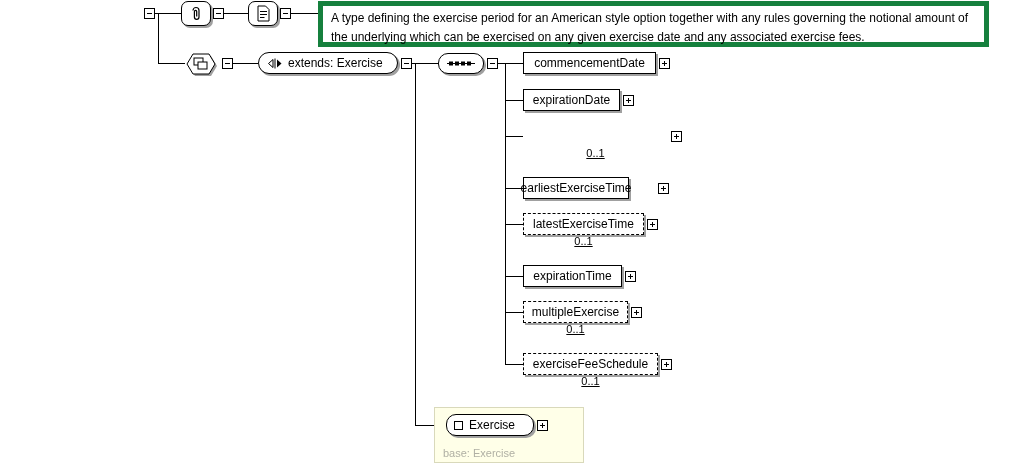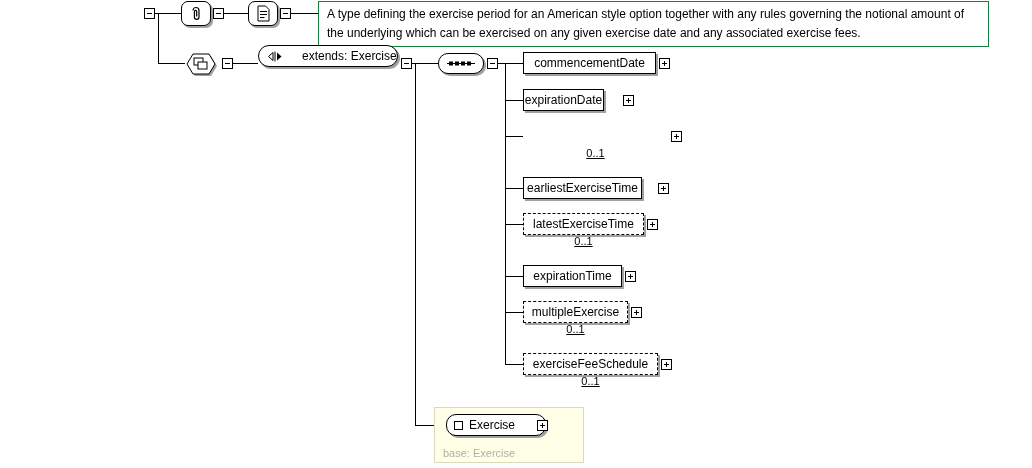--- a/index.html
+++ b/index.html
@@ -23,31 +23,31 @@
   .iconbox{
     position:absolute;box-sizing:border-box;width:30px;height:25px;background:#fff;
     border:1px solid #000;border-radius:7px;box-shadow:2px 2px 0 #a0a0a0;
     display:flex;align-items:center;justify-content:center;
   }
   .toggle{position:absolute;box-sizing:border-box;width:11px;height:11px;border:1px solid #000;background:#fff;}
   .toggle::before{content:"";position:absolute;left:2px;top:4px;width:5px;height:1px;background:#000;}
   .toggle.plus::after{content:"";position:absolute;left:4px;top:2px;width:1px;height:5px;background:#000;}
   .docbox{
     position:absolute;box-sizing:border-box;left:318px;top:1px;width:671px;height:46px;
-    background:#fff;border:1px solid #15803d;padding:3px 8px;
+    background:#fff;border:5px solid #15803d;padding:3px 8px;
     font-size:12px;line-height:19px;
   }
   .seqbox{
     position:absolute;box-sizing:border-box;left:438px;top:53px;width:46px;height:21px;
     background:#fff;border:1px solid #000;border-radius:10px;box-shadow:2px 2px 0 #a0a0a0;
     display:flex;align-items:center;justify-content:center;
   }
   .extends-box{
-    position:absolute;left:258px;top:45px;width:140px;
-    border-radius:11px;gap:19px;padding:0 8px;justify-content:flex-start;
+    position:absolute;left:258px;top:52px;width:140px;
+    border-radius:11px;gap:5px;padding:0 8px;justify-content:flex-start;
   }
   .basepanel{
     position:absolute;box-sizing:border-box;left:434px;top:407px;width:150px;height:56px;
     background:#ffffe8;border:1px solid #d9d9bb;
   }
   .occ{position:absolute;font-size:11px;text-align:center;color:#000;text-decoration:underline;}
   .base-caption{position:absolute;left:443px;top:447px;font-size:11px;color:#b0b0a4;}
   svg{display:block;}
 </style>
 </head>
@@ -137,29 +137,29 @@
       </svg>
     </span>
   </div>
   <div class="toggle" style="left:487px;top:58px"></div>
 
   <div class="box childbox" style="left:523px;top:52px;width:133px">
     <span>commencementDate</span>
   </div>
   <div class="toggle plus" style="left:659px;top:58px"></div>
 
-  <div class="box childbox" style="left:523px;top:89px;width:81px">
+  <div class="box childbox" style="left:523px;top:89px;width:97px">
     <span>expirationDate</span>
   </div>
   <div class="toggle plus" style="left:623px;top:95px"></div>
 
   <div class="toggle plus" style="left:671px;top:131px"></div>
   <div class="occ" style="left:523px;top:147px;width:145px">0..1</div>
 
-  <div class="box childbox" style="left:523px;top:177px;width:119px">
+  <div class="box childbox" style="left:523px;top:177px;width:106px">
     <span>earliestExerciseTime</span>
   </div>
   <div class="toggle plus" style="left:658px;top:183px"></div>
 
   <div class="box childbox dashed" style="left:523px;top:213px;width:121px">
     <span>latestExerciseTime</span>
   </div>
   <div class="toggle plus" style="left:647px;top:219px"></div>
   <div class="occ" style="left:523px;top:235px;width:121px">0..1</div>
 
@@ -173,19 +173,19 @@
   </div>
   <div class="toggle plus" style="left:631px;top:307px"></div>
   <div class="occ" style="left:523px;top:323px;width:105px">0..1</div>
 
   <div class="box childbox dashed" style="left:523px;top:353px;width:135px">
     <span>exerciseFeeSchedule</span>
   </div>
   <div class="toggle plus" style="left:661px;top:359px"></div>
   <div class="occ" style="left:523px;top:375px;width:135px">0..1</div>
 
-  <div class="box rounded named" style="left:446px;top:414px;width:100px">
+  <div class="box rounded named" style="left:446px;top:414px;width:88px">
     <span class="elem-icon"></span>
     <span>Exercise</span>
   </div>
   <div class="toggle plus" style="left:537px;top:420px"></div>
 
 </div>
 
 </body></html>

